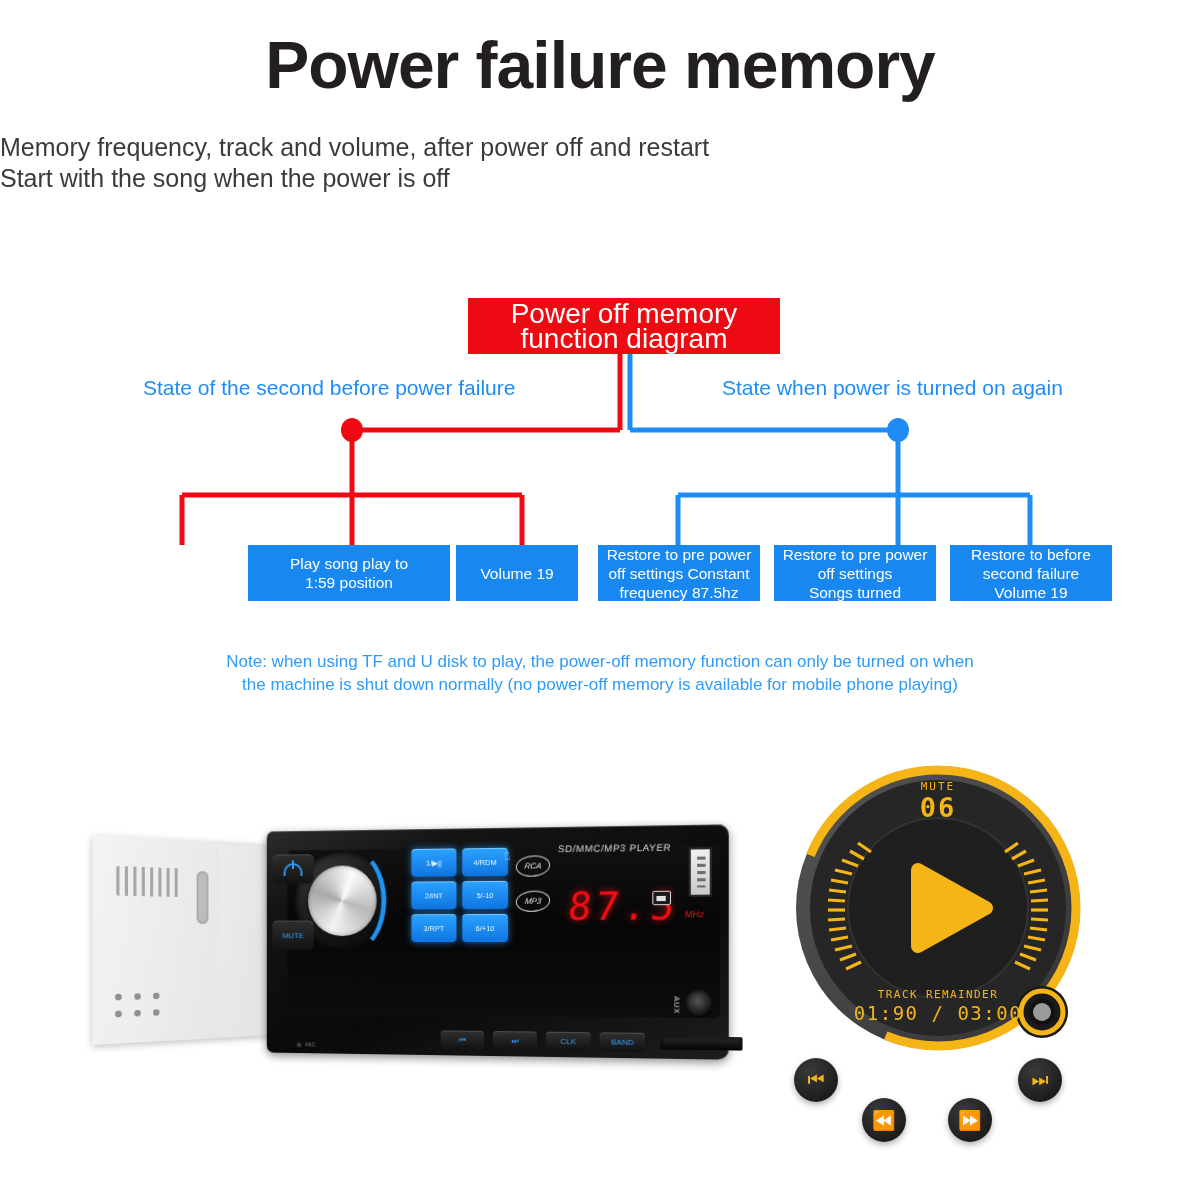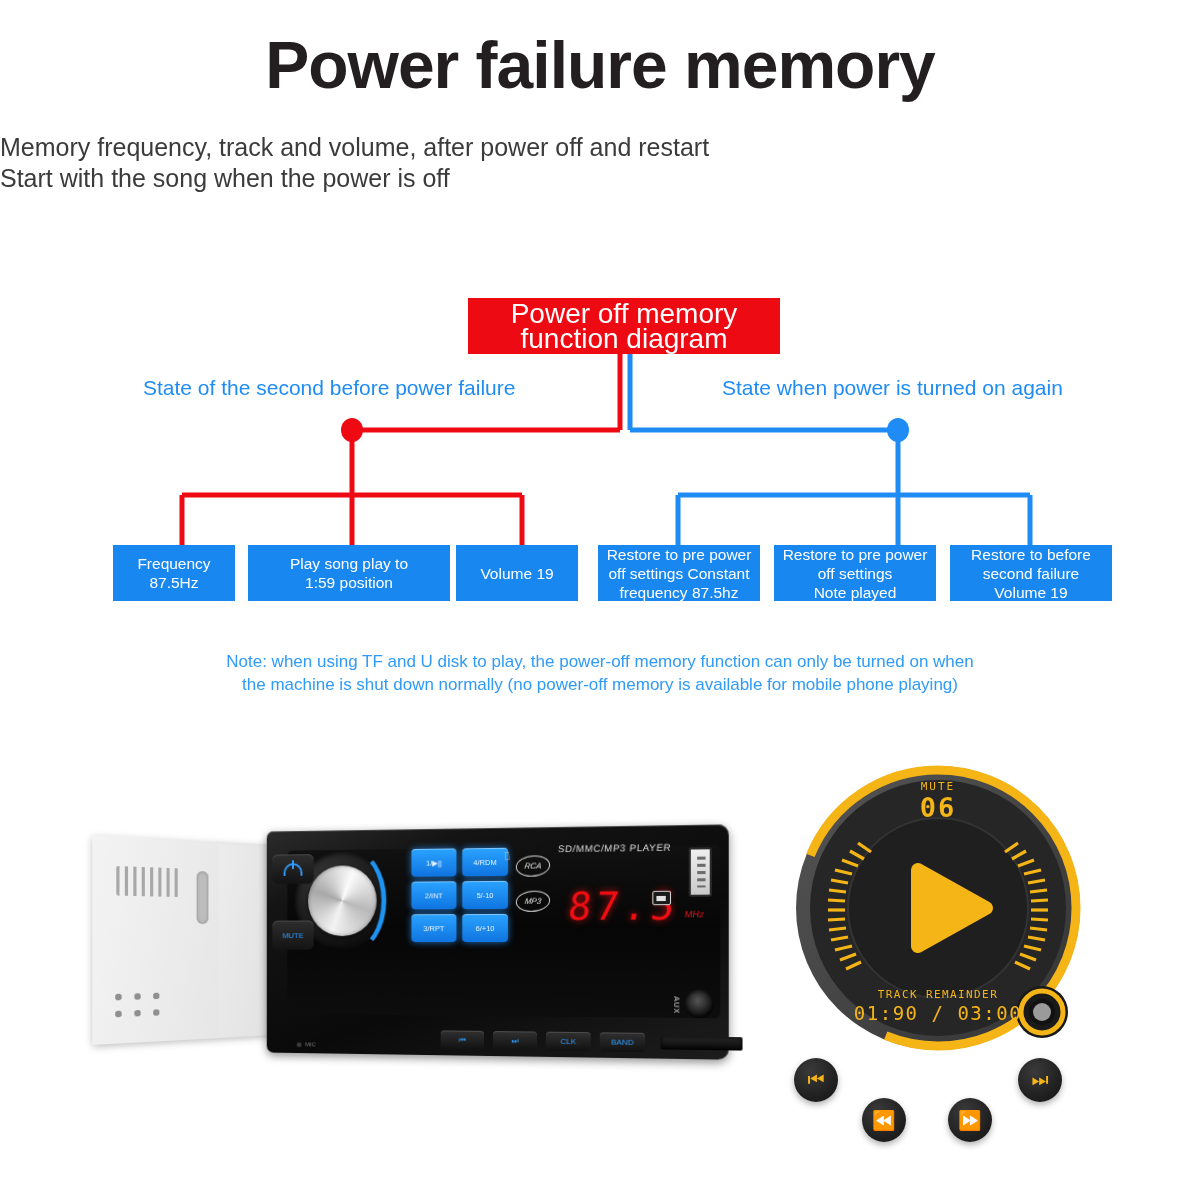--- a/index.html
+++ b/index.html
@@ -284,26 +284,20 @@
     <div class="root-box">
       <div>
         <div>Power off memory</div>
         <div>function diagram</div>
       </div>
     </div>
 
     <div class="branch-label left">State of the second before power failure</div>
     <div class="branch-label right">State when power is turned on again</div>
 
-    <div class="leaf" style="left:113px; top:265px; width:122px; height:56px;">
-      <div>
-        <div>Frequency</div>
-        <div>87.5Hz</div>
-      </div>
-    </div>
     <div class="leaf" style="left:248px; top:265px; width:202px; height:56px;">
       <div>
         <div>Play song play to</div>
         <div>1:59 position</div>
       </div>
     </div>
     <div class="leaf" style="left:456px; top:265px; width:122px; height:56px;">
       <div>Volume 19</div>
     </div>
 
@@ -311,21 +305,21 @@
       <div>
         <div>Restore to pre power</div>
         <div>off settings  Constant</div>
         <div>frequency 87.5hz</div>
       </div>
     </div>
     <div class="leaf" style="left:774px; top:265px; width:162px; height:56px;">
       <div>
         <div>Restore to pre power</div>
         <div>off settings</div>
-        <div>Note played</div>
+        <div>Songs turned</div>
       </div>
     </div>
     <div class="leaf" style="left:950px; top:265px; width:162px; height:56px;">
       <div>
         <div>Restore to before</div>
         <div>second failure</div>
         <div>Volume 19</div>
       </div>
     </div>
 

